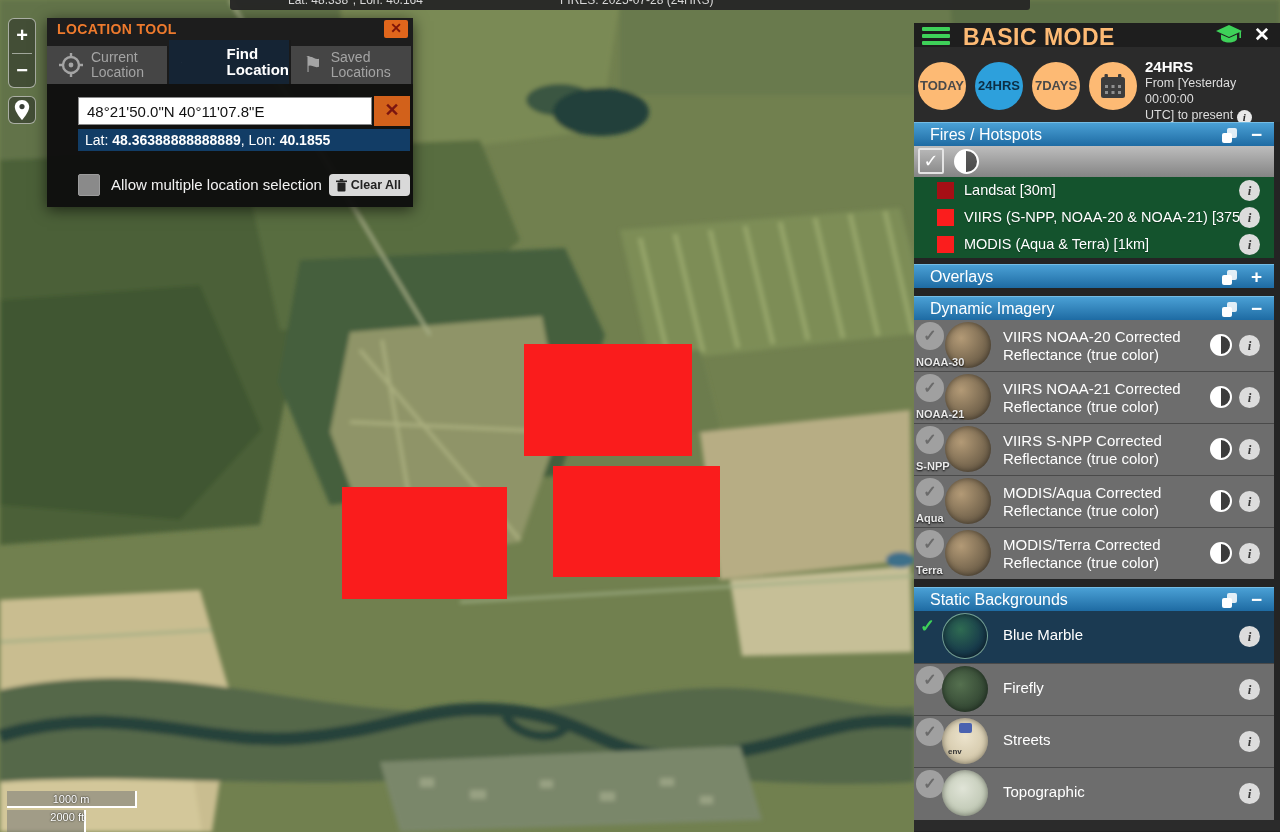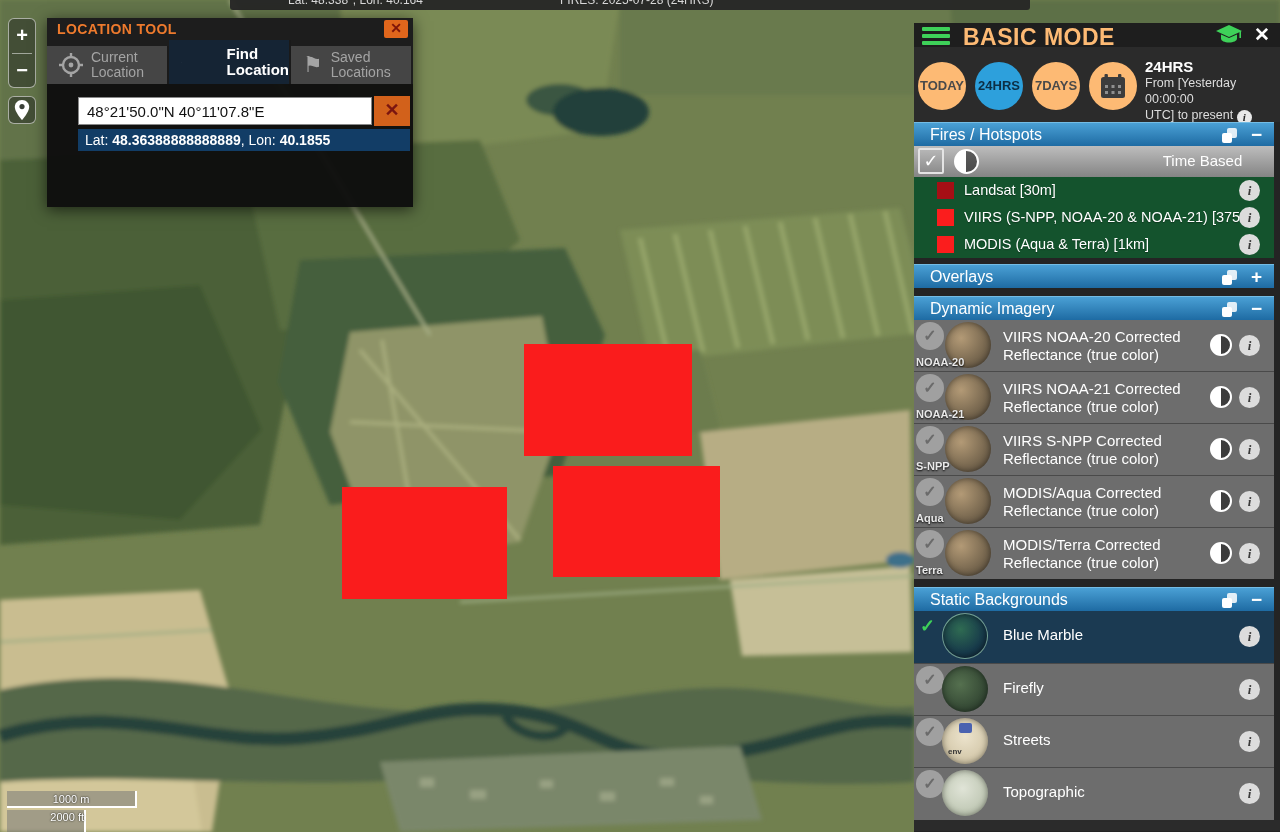--- a/index.html
+++ b/index.html
@@ -254,20 +254,32 @@
       <div>
           <div class="tl">Saved</div>
            <div class="tl">Locations</div>
         </div>
     </div>
   </div>
   <div id="lt-body">
     <input id="lt-input" type="text" value="48°21'50.0&quot;N 40°11'07.8&quot;E" style="">
     <div id="lt-input-clear">✕</div>
     <div id="lt-latlon"><span>Lat: </span><b>48.36388888888889</b><span>, </span><span>Lon: </span><b>40.1855</b></div>
+    <div id="lt-checkrow">
+      <div id="lt-checkbox"></div>
+      <span id="lt-checklabel">Allow multiple location selection</span>
+      <div id="lt-clearall">
+        <svg width="11" height="13" viewBox="0 0 11 13">
+          <rect x="1.5" y="3.5" width="8" height="9" rx="1" fill="#222"></rect>
+          <rect x="0" y="1.5" width="11" height="1.6" fill="#222"></rect>
+          <rect x="3.8" y="0" width="3.4" height="1.8" fill="#222"></rect>
+        </svg>
+        <span>Clear All</span>
+      </div>
+    </div>
   </div>
 </div>
 
 <div id="panel">
 
   <div id="p-header" class="sec">
     <div id="hamburger">
         <div></div>
         <div></div>
         <div></div>
@@ -315,21 +327,20 @@
       <div class="layers-ic">
           <i></i>
           <i></i>
         </div>
       <span class="collapse-glyph">−</span>
     </div>
   </div>
   <div id="fires-toggle" class="sec">
     <div id="f-check">✓</div>
     <div id="f-contrast" class="contrast-ic"></div>
-    <div id="btn-timebased">Time Based</div>
   </div>
   <div id="legend" class="sec">
     <div class="legend-row">
       <span class="swatch" style="background: rgb(165, 15, 21);"></span>
       <span class="legend-label">Landsat [30m]</span>
       <span class="info-ic">i</span>
     </div>
     <div class="legend-row">
       <span class="swatch" style="background: rgb(251, 29, 29);"></span>
       <span class="legend-label">VIIRS (S-NPP, NOAA-20 &amp; NOAA-21) [375m]</span>
@@ -362,21 +373,21 @@
           <i></i>
           <i></i>
         </div>
       <span class="collapse-glyph">−</span>
     </div>
   </div>
 
   <div class="img-row sec">
     <div class="row-check">✓</div>
     <div class="thumb thumb-earth"></div>
-    <span class="row-badge">NOAA-20</span>
+    <span class="row-badge">NOAA-30</span>
     <div class="row-title">
       <div>VIIRS NOAA-20 Corrected</div>
         <div>Reflectance (true color)</div>
     </div>
     <div class="contrast-ic row-contrast"></div>
     <span class="info-ic row-info">i</span>
   </div>
   <div class="gap1"></div>
   <div class="img-row sec">
     <div class="row-check">✓</div>

